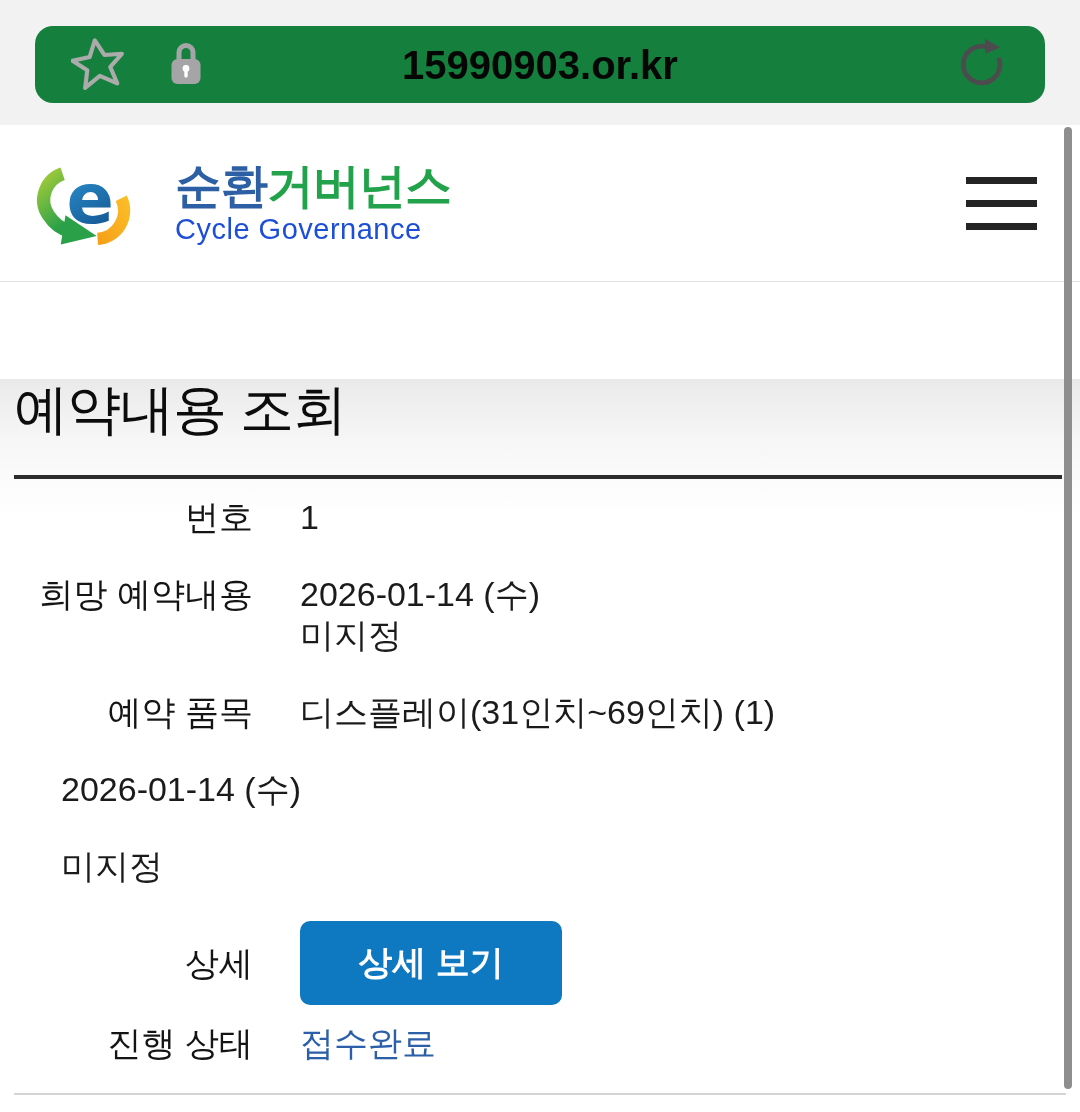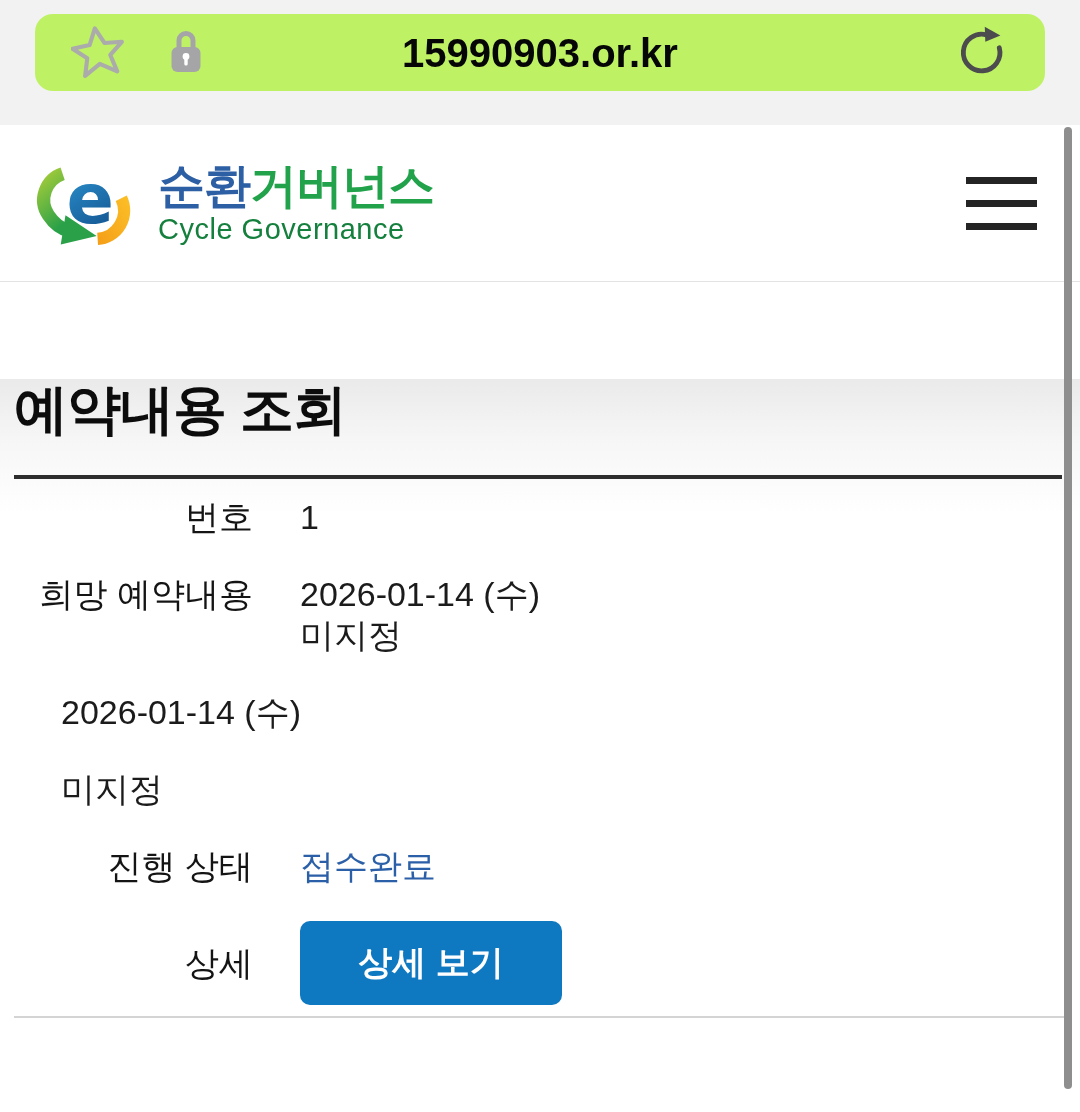--- a/index.html
+++ b/index.html
@@ -5,59 +5,59 @@
   html,body{margin:0;padding:0;}
   body{
     width:1080px;height:1112px;position:relative;overflow:hidden;
     background:#ffffff;
     font-family:"Liberation Sans","DejaVu Sans",sans-serif;
   }
 
   
   .browser-bar{height:125px;background:#f2f2f2;}
   .address-bar{
-    position:relative;top:14px;margin:0 35px;height:77px;
-    background:#bef264;border-radius:18px;
+    position:relative;top:26px;margin:0 35px;height:77px;
+    background:#15803d;border-radius:18px;
   }
   .addr-icon{position:absolute;top:50%;transform:translateY(-50%);}
   .star-icon{left:36px;}
   .lock-icon{left:134px;}
   .reload-icon{right:38px;}
   .url-text{
     position:absolute;left:0;right:0;top:50%;transform:translateY(-50%);
     text-align:center;font-size:40px;font-weight:600;color:#060606;
     letter-spacing:0px;
   }
 
   
   .site-header{
     height:157px;background:#ffffff;border-bottom:1px solid #e3e3e3;
     display:flex;align-items:center;box-sizing:border-box;
     padding:0 43px 0 30px;
   }
   .logo{display:flex;align-items:center;cursor:pointer;}
   .logo-mark{width:122px;height:104px;flex:none;}
-  .logo-text{display:flex;flex-direction:column;margin-left:6px;}
+  .logo-text{display:flex;flex-direction:column;margin-left:23px;}
   .logo-kr{font-size:47px;font-weight:bold;line-height:50px;letter-spacing:-1px;}
   .logo-kr-blue{color:#2d5fa4;}
   .logo-kr-green{color:#21a24b;}
-  .logo-en{font-size:29px;color:#15803d;margin-top:2px;letter-spacing:0.5px;}
+  .logo-en{font-size:29px;color:#1d4ed8;margin-top:2px;letter-spacing:0.5px;}
   .hamburger{
     margin-left:auto;width:71px;display:flex;flex-direction:column;gap:16px;cursor:pointer;
   }
   .hamburger .bar{height:7px;background:#242424;}
 
   
   .content{
     position:relative;height:829px;box-sizing:border-box;
     padding:0 18px 0 14px;
     background:linear-gradient(180deg,#eaeaea 0px,#f6f6f6 60px,#ffffff 135px);
   }
   .page-title{
-    margin:97px 0 0 0;font-size:54px;font-weight:700;color:#0c0c0c;
+    margin:97px 0 0 0;font-size:54px;font-weight:400;color:#0c0c0c;
     letter-spacing:-1px;line-height:60px;
   }
   .title-rule{height:4px;background:#2d2d2d;margin-top:36px;}
 
   .detail-table{font-size:34px;color:#1b1b1b;}
   .row{display:flex;padding:18px 0;line-height:41px;}
   .row .label{width:239px;text-align:right;flex:none;color:#141414;}
   .row .value{margin-left:47px;}
   .value .line{display:block;}
   .status-link{color:#2b5fa7;text-decoration:none;cursor:pointer;}
@@ -157,36 +157,40 @@
     </div>
 
     <div class="row">
       <span class="label">희망 예약내용</span>
       <span class="value">
         <span class="line">2026-01-14 (수)</span>
         <span class="line">미지정</span>
       </span>
     </div>
 
+    <div class="row">
+      <span class="label">예약 품목</span>
+      <span class="value">디스플레이(31인치~69인치) (1)</span>
+    </div>
 
     <div class="row">
       <span class="value">2026-01-14 (수)</span>
     </div>
 
     <div class="row">
       <span class="value">미지정</span>
     </div>
 
+    <div class="row detail-row">
+      <span class="label">상세</span>
+      <button class="detail-btn">상세 보기</button>
+    </div>
+
     <div class="row">
       <span class="label">진행 상태</span>
       <span class="value"><a class="status-link">접수완료</a></span>
-    </div>
-
-    <div class="row detail-row">
-      <span class="label">상세</span>
-      <button class="detail-btn">상세 보기</button>
     </div>
 
     <div class="bottom-rule"></div>
   </div>
 </div>
 
 <div class="scrollbar"></div>
 
 </body></html>

